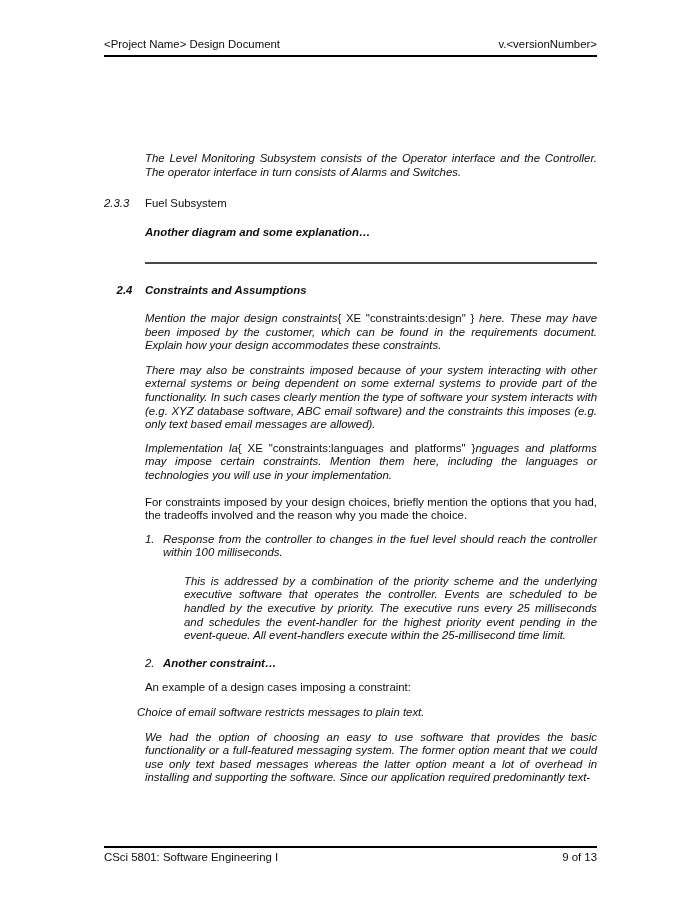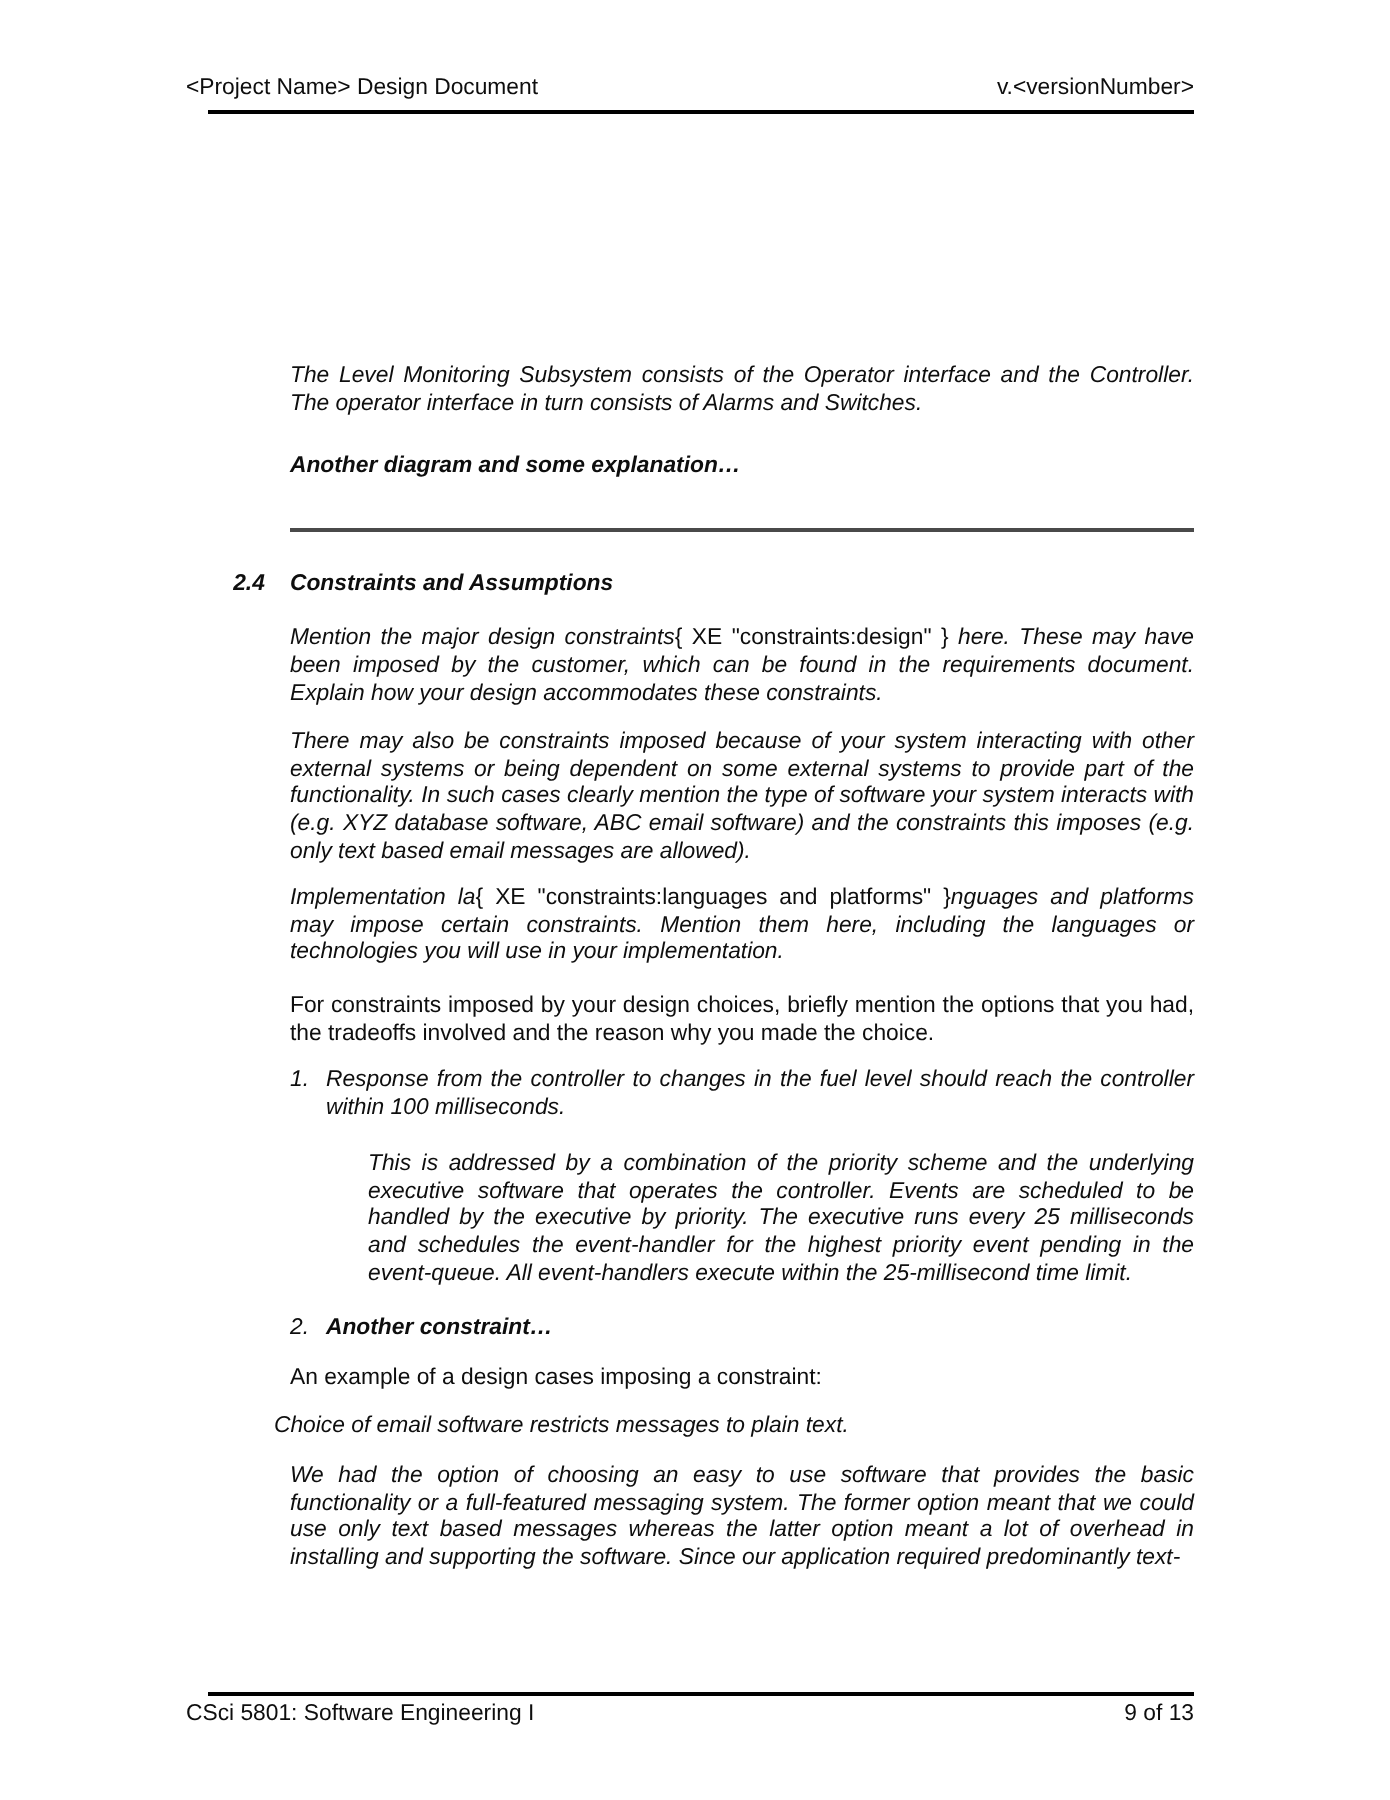--- a/index.html
+++ b/index.html
@@ -8,21 +8,21 @@
     width: 695px;
     height: 900px;
     background: #ffffff;
     font-family: "Liberation Sans", sans-serif;
     color: #0e0e0e;
     overflow: hidden;
   }
   
   .running-head {
     position: absolute;
-    left: 93px;
+    left: 104px;
     right: 98px;
     display: flex;
     justify-content: space-between;
     font-size: 11.4px;
     line-height: 13.6px;
     white-space: nowrap;
   }
   .hdr { top: 38px; }
   .ftr { top: 851px; gap: 28px; }
   .rule-full {
@@ -31,21 +31,21 @@
     right: 98px;
     height: 2px;
     background: #000000;
   }
   .hdr-rule { top: 55px; }
   .ftr-rule { top: 846px; }
 
   
   .doc-body {
     position: absolute;
-    top: 182px;
+    top: 152px;
     left: 104px;
     width: 493px;
     font-size: 11.4px;
     line-height: 13.6px;
   }
   .para {
     margin: 0 0 13px 41px;
     text-align: justify;
     font-style: italic;
   }
@@ -95,20 +95,23 @@
   <div class="running-head hdr">
     <span>&lt;Project Name&gt; Design Document</span>
     <span>v.&lt;versionNumber&gt;</span>
   </div>
   <div class="rule-full hdr-rule"></div>
 
   <div class="doc-body">
 
     <p class="para p-level">The Level Monitoring Subsystem consists of the Operator interface and the Controller. The operator interface in turn consists of Alarms and Switches.</p>
 
+    <div class="section-heading sh-233">
+      <span class="sec-num">2.3.3</span><span class="sec-title">Fuel Subsystem</span>
+    </div>
 
     <p class="para boldit p-another">Another diagram and some explanation…</p>
 
     <hr class="mid-rule">
 
     <div class="section-heading h24 sh-24">
       <span class="sec-num">2.4</span><span class="sec-title">Constraints and Assumptions</span>
     </div>
 
     <p class="para p-mention"><span>Mention the major design constraints</span><span class="field-code">{ XE "constraints:design" }</span><span> here.  These may have been imposed by the customer, which can be found in the requirements document. Explain how your design accommodates these constraints.</span></p>

